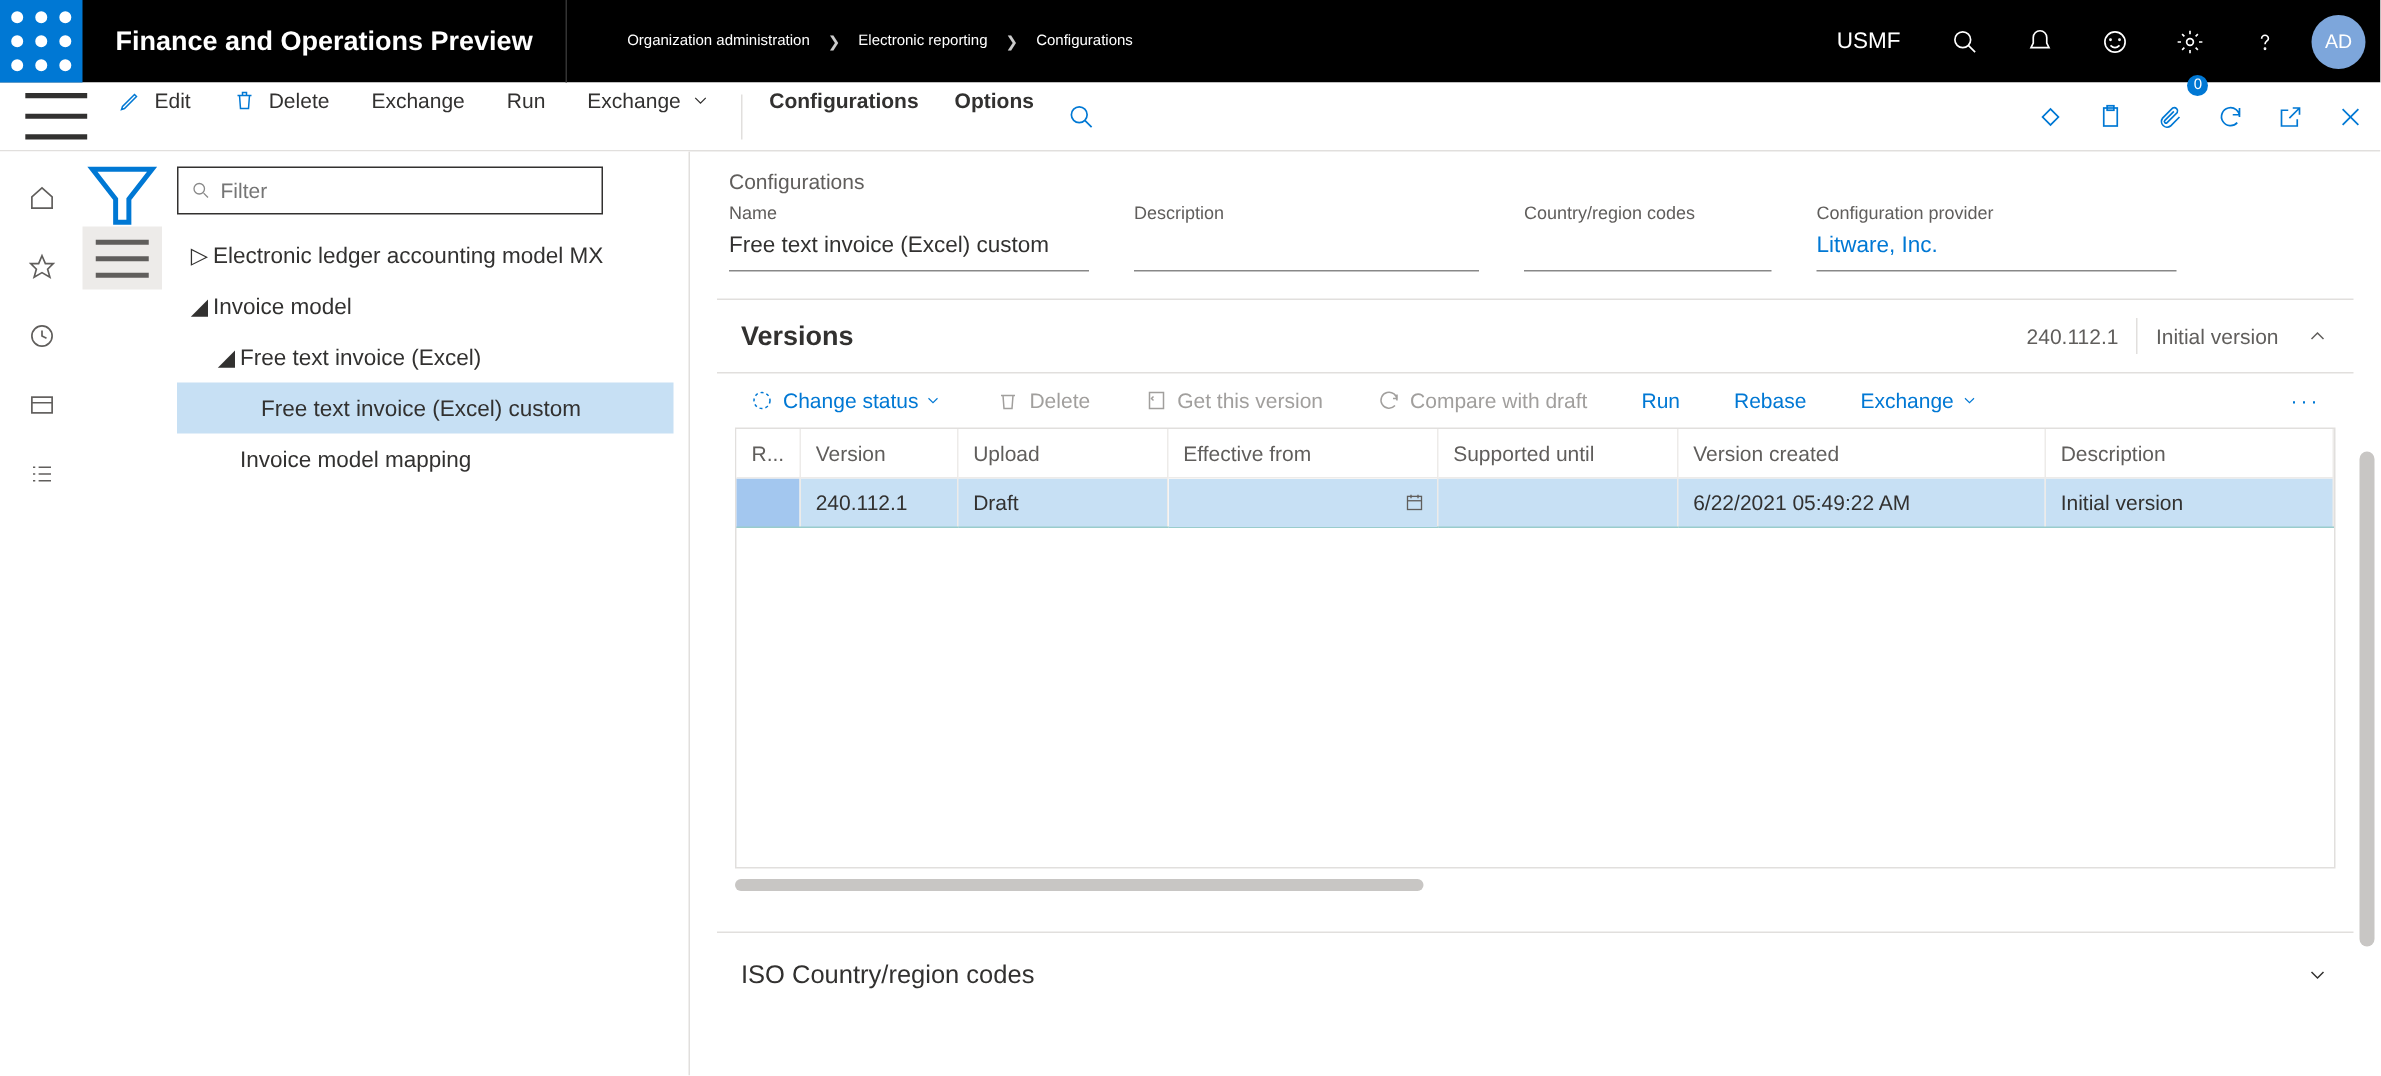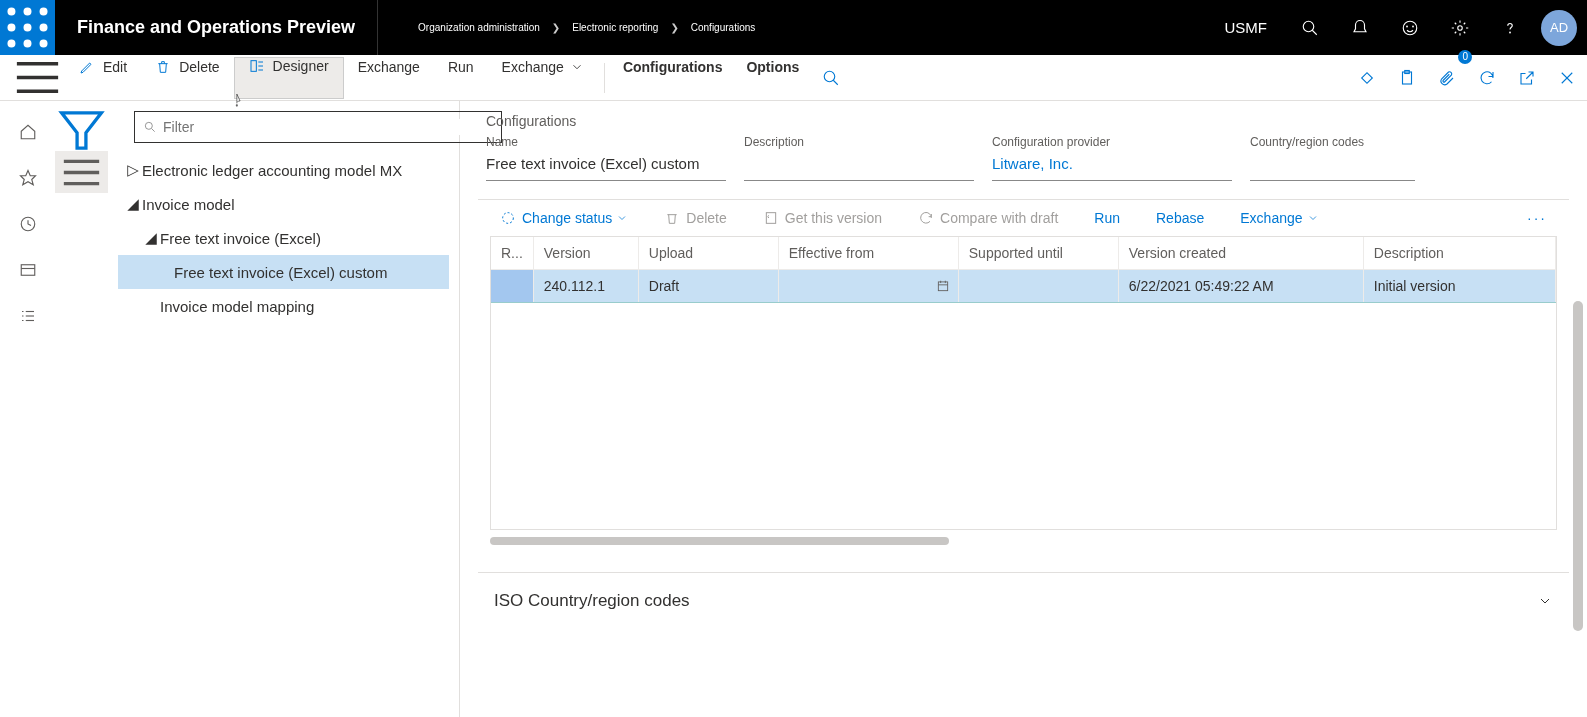--- a/index.html
+++ b/index.html
@@ -31,32 +31,32 @@
 .badge { position: absolute; top: -5px; right: -5px; background: #0078d4; color: #fff; border-radius: 8px; font-size: 10px; padding: 0 4px; line-height: 14px; }
 .ricon.badge-wrap { position: relative; }
 .main { display: flex; height: calc(717px - 55px - 46px); }
 .leftbar { width: 55px; border-right: none; display: flex; flex-direction: column; align-items: center; padding-top: 8px; background:#fff; }
 .leftbar .licon { width: 55px; height: 46px; display: flex; align-items: center; justify-content: center; cursor:pointer; }
 .leftbar .licon svg { width: 18px; height: 18px; stroke: #605e5c; }
 .filterbar { width: 53px; display: flex; flex-direction: column; align-items: center; padding-top: 8px; background:#fff; }
 .filterbar .ficon { width: 53px; height: 42px; display:flex;align-items:center;justify-content:center; cursor:pointer; }
 .filterbar .ficon.active { background: #edebe9; }
 .tree-panel { width: 352px; border-right: 1px solid #e1dfdd; padding: 10px 10px; background:#fff; }
-.filter-input { width: 368px; border: 1px solid #323130; height: 32px; display: flex; align-items: center; padding: 0 8px; margin-bottom: 10px; margin-left: 16px; }
+.filter-input { width: 284px; border: 1px solid #323130; height: 32px; display: flex; align-items: center; padding: 0 8px; margin-bottom: 10px; }
 .filter-input input { border: none; outline: none; flex: 1; font-size: 14px; color: #605e5c; }
 .tree { font-size: 15px; }
 .tree-row { display: flex; align-items: center; height: 34px; cursor:pointer; }
 .tree-row .caret { width: 18px; display: inline-flex; justify-content:center; }
 .tree-row.selected { background: #c7e0f4; }
 .tree-row.lvl0 { padding-left: 6px; }
 .tree-row.lvl1 { padding-left: 24px; }
 .tree-row.lvl2 { padding-left: 56px; }
 .content { flex: 1; overflow: auto; padding: 12px 18px 0 18px; position:relative; }
 .title-crumb { color: #605e5c; font-size: 14px; padding-left: 8px; margin-bottom: 6px; }
-.fields { display: flex; gap: 18px; padding-left: 8px; margin-bottom: 18px; }
+.fields { display: flex; gap: 30px; padding-left: 8px; margin-bottom: 18px; }
 .field { display: flex; flex-direction: column; }
 .field .label { font-size: 12px; color: #605e5c; margin-bottom: 6px; }
 .field .value { border-bottom: 1px solid #888; min-height: 26px; font-size: 15px; min-width: 230px; }
 .field.link .value { color: #0078d4; }
 .section-hdr { display: flex; align-items: center; border-top: 1px solid #e1dfdd; padding: 12px 16px; font-size: 18px; font-weight: 600; }
 .section-hdr .right { margin-left: auto; display:flex; align-items:center; font-size:14px; font-weight:400; color:#605e5c; }
 .section-hdr .right .vsep2 { width:1px; height:24px; background:#e1dfdd; margin:0 12px;}
 .version-toolbar { display: flex; align-items: center; padding: 6px 12px; border-top:1px solid #e1dfdd; border-bottom: none; gap: 16px; }
 .vt-btn { display: flex; align-items: center; padding: 4px 10px; cursor:pointer; }
 .vt-btn svg { width:16px; height:16px; margin-right:6px; }
@@ -153,32 +153,20 @@
         <path d="M3 21l3-1 12-12-2-2L4 18l-1 3z"></path>
       </svg>
       <span>Edit</span>
     </div>
   <div class="tbtn">
       <svg class="str" viewBox="0 0 24 24" style="stroke:#0078d4">
         <path d="M5 7h14M10 7V4h4v3M7 7l1 13h8l1-13"></path>
       </svg>
       <span>Delete</span>
     </div>
-  <div class="tbtn designer">
-    <svg class="str" viewBox="0 0 24 24">
-        <rect x="3" y="4" width="8" height="16"></rect>
-        <line x1="14" y1="6" x2="21" y2="6"></line>
-        <line x1="14" y1="12" x2="21" y2="12"></line>
-        <line x1="14" y1="18" x2="21" y2="18"></line>
-      </svg>
-    <span>Designer</span>
-    <svg class="cursor-icon" width="24" height="30" viewBox="0 0 24 30">
-        <path d="M8 2v16l3-3h3l-6-13z M8 20v6M10 23h-4" fill="#fff" stroke="#000" stroke-width="1"></path>
-      </svg>
-  </div>
   <div class="tbtn">
       <span>Exchange</span>
     </div>
   <div class="tbtn">
       <span>Run</span>
     </div>
   <div class="tbtn">
       <span>Exchange</span>
       <svg class="str" viewBox="0 0 24 24" style="width:14px;margin-left:6px;margin-right:0">
         <polyline points="6 9 12 15 18 9"></polyline>
@@ -318,30 +306,41 @@
     <div class="title-crumb">Configurations</div>
     <div class="fields">
       <div class="field">
         <span class="label">Name</span>
         <span class="value" style="min-width:240px">Free text invoice (Excel) custom</span>
       </div>
       <div class="field">
         <span class="label">Description</span>
         <span class="value" style="min-width:230px"></span>
       </div>
+      <div class="field">
+        <span class="label">Country/region codes</span>
+        <span class="value" style="min-width:165px"></span>
+      </div>
       <div class="field link">
         <span class="label">Configuration provider</span>
         <span class="value" style="min-width:240px">Litware, Inc.</span>
       </div>
-      <div class="field">
-        <span class="label">Country/region codes</span>
-        <span class="value" style="min-width:165px"></span>
-      </div>
-    </div>
-
+    </div>
+
+    <div class="section-hdr">
+      <span>Versions</span>
+      <div class="right">
+        <span>240.112.1</span>
+        <span class="vsep2"></span>
+        <span>Initial version</span>
+        <svg class="str chev-up" viewBox="0 0 24 24" style="width:16px;margin-left:18px">
+            <polyline points="6 9 12 15 18 9"></polyline>
+          </svg>
+      </div>
+    </div>
 
     <div class="version-toolbar">
       <div class="vt-btn blue">
           <svg class="str" viewBox="0 0 24 24">
             <circle cx="12" cy="12" r="8" stroke-dasharray="3 3"></circle>
           </svg>
           <span>Change status</span>
           <svg class="str" viewBox="0 0 24 24" style="width:12px;margin-left:4px;margin-right:0">
             <polyline points="6 9 12 15 18 9"></polyline>
           </svg>

